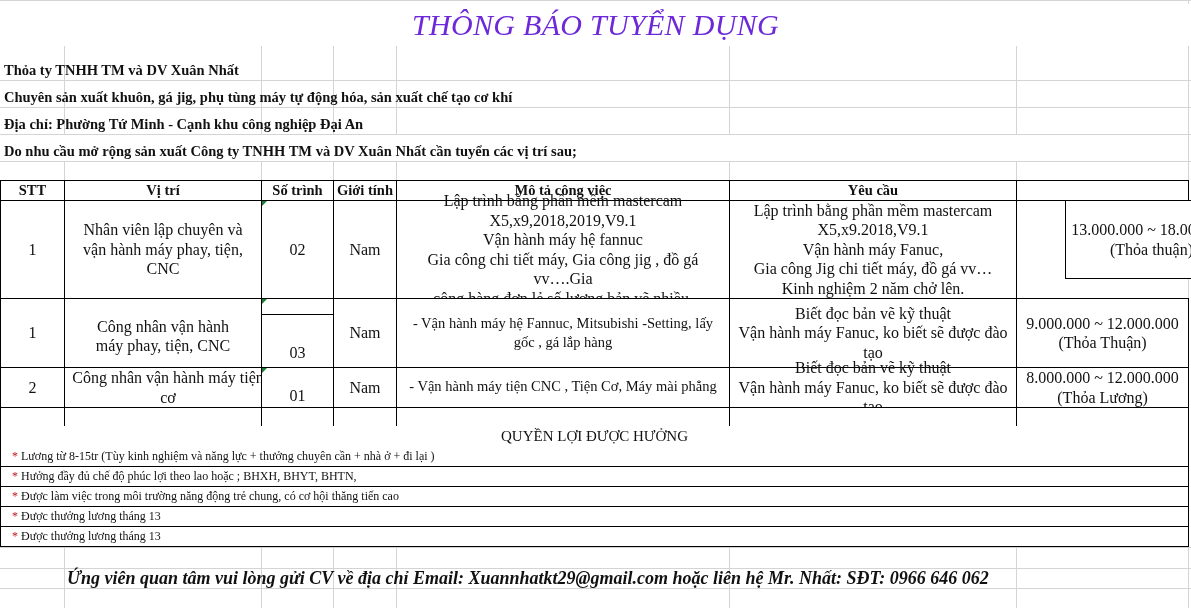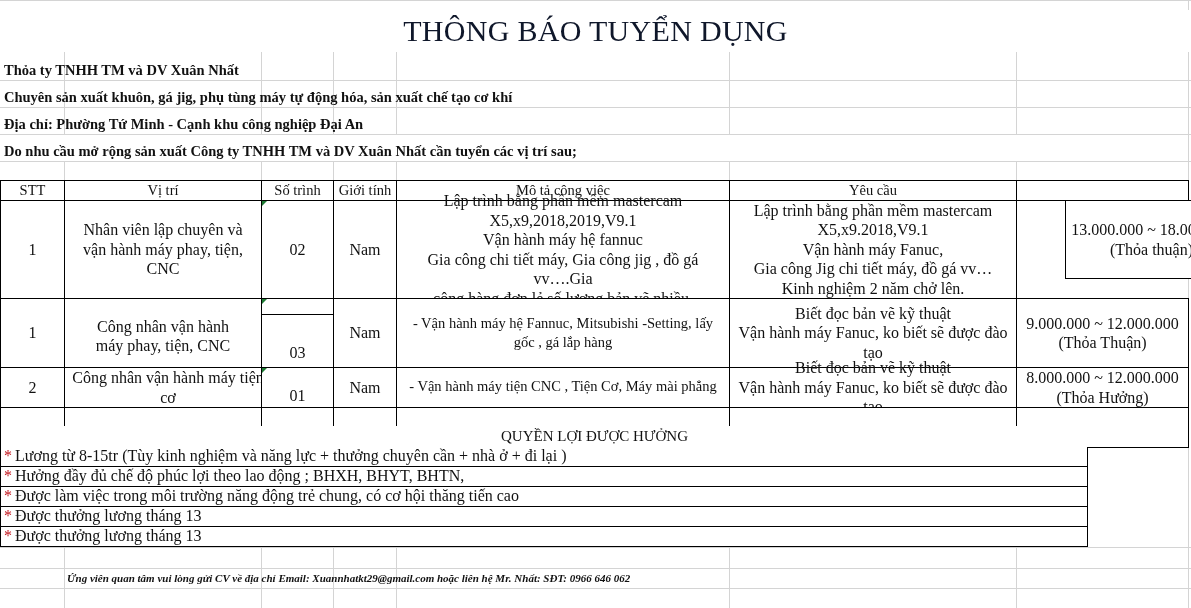--- a/index.html
+++ b/index.html
@@ -4,28 +4,28 @@
 <style>
   html, body { margin:0; padding:0; background:#ffffff; }
   body { width:1191px; height:608px; position:relative; overflow:hidden;
          font-family:"Liberation Serif", "DejaVu Serif", serif; color:#111; }
   .grid { position:absolute; left:0; top:0; width:1191px; height:608px; }
   .vl { position:absolute; width:1px; background:#d4d4d4; }
   .hl { position:absolute; height:1px; background:#d4d4d4; left:0; width:1191px; }
   .cell { position:absolute; box-sizing:border-box; display:flex; align-items:center; justify-content:center;
           text-align:center; font-size:16px; line-height:19.5px; background:#fff; }
   .b { border:1px solid #000; }
-  .title { position:absolute; left:0; top:10px; width:1191px; height:42px; display:flex; align-items:center;
-           justify-content:center; font-size:30px; color:#0f172a; background:#fff; letter-spacing:0.3px; }
+  .title { position:absolute; left:0; top:4px; width:1191px; height:42px; display:flex; align-items:center;
+           justify-content:center; font-size:30px; color:#6d28d9; background:#fff; letter-spacing:0.3px;font-style:italic; }
   .info { position:absolute; left:4px; font-size:14.5px; font-weight:bold; white-space:nowrap; }
-  .hdr { font-weight:normal; font-size:14.5px; }
-  .benefit { position:absolute; left:0; width:1088px; box-sizing:border-box; border:1px solid #000;
-             border-top:none; height:20px; font-size:16px; line-height:18px; padding-left:3px; background:#fff; white-space:nowrap; }
+  .hdr { font-weight:bold; font-size:14.5px; }
+  .benefit { position:absolute; left:0; width:1189px; box-sizing:border-box; border:1px solid #000;
+             border-top:none; height:20px; font-size:12px; line-height:18px; padding-left:11px; background:#fff; white-space:nowrap; }
   .star { color:#c0141c; margin-right:3px; }
-  .footer { position:absolute; left:67px; top:568px; height:20px; font-size:11px; font-weight:bold;
+  .footer { position:absolute; left:67px; top:568px; height:20px; font-size:18px; font-weight:bold;
             font-style:italic; line-height:20px; white-space:nowrap; }
   .tri { position:absolute; width:0; height:0; border-top:5px solid #1e7b34; border-right:5px solid transparent; }
 </style>
 </head>
 <body>
 
 <div class="grid">
   <div class="vl" style="left:64px;top:42px;height:566px"></div>
   <div class="vl" style="left:261px;top:42px;height:566px"></div>
   <div class="vl" style="left:333px;top:42px;height:566px"></div>
@@ -102,37 +102,37 @@
   <div>
     <div class="cell b" style="left:0;top:367px;width:65px;height:41px">2</div>
     <div class="cell b" style="left:64px;top:367px;width:208px;height:41px;white-space:pre-line">Công nhân vận hành  máy tiện
 cơ</div>
     <div class="cell b" style="left:261px;top:367px;width:73px;height:57px">01</div>
     <div class="cell b" style="left:333px;top:367px;width:64px;height:41px">Nam</div>
     <div class="cell b" style="left:396px;top:367px;width:334px;height:41px;align-items:flex-start;padding-top:9px;font-size:14.5px">- Vận hành máy tiện CNC , Tiện Cơ, Máy mài phẳng</div>
     <div class="cell b" style="left:729px;top:367px;width:288px;height:41px;white-space:pre-line">Biết đọc bản vẽ kỹ thuật
 Vận hành máy Fanuc, ko biết sẽ được  đào tạo</div>
     <div class="cell b" style="left:1016px;top:367px;width:173px;height:41px;white-space:pre-line">8.000.000 ~ 12.000.000
-(Thỏa Hưởng)</div>
+(Thỏa Lương)</div>
     <div class="tri" style="left:262px;top:368px"></div>
   </div>
 
   <div>
     <div class="cell b" style="left:0;top:407px;width:65px;height:20px"></div>
     <div class="cell b" style="left:64px;top:407px;width:198px;height:20px"></div>
     <div class="cell b" style="left:261px;top:407px;width:73px;height:20px"></div>
     <div class="cell b" style="left:333px;top:407px;width:64px;height:20px"></div>
     <div class="cell b" style="left:396px;top:407px;width:334px;height:20px"></div>
     <div class="cell b" style="left:729px;top:407px;width:288px;height:20px"></div>
     <div class="cell b" style="left:1016px;top:407px;width:173px;height:20px"></div>
   </div>
 </div>
 
 <div>
   <div class="cell b" style="left:0;top:426px;width:1189px;height:22px;font-size:15px;border-top:none">QUYỀN LỢI ĐƯỢC HƯỞNG</div>
   <div class="benefit" style="top:447px"><span class="star">*</span><span>Lương từ 8-15tr (Tùy kinh nghiệm và năng lực + thưởng chuyên cần + nhà ở + đi lại )</span></div>
-  <div class="benefit" style="top:467px"><span class="star">*</span><span>Hưởng đầy đủ chế độ phúc lợi theo lao động ; BHXH, BHYT, BHTN,</span></div>
+  <div class="benefit" style="top:467px"><span class="star">*</span><span>Hưởng đầy đủ chế độ phúc lợi theo lao hoặc ; BHXH, BHYT, BHTN,</span></div>
   <div class="benefit" style="top:487px"><span class="star">*</span><span>Được làm việc trong môi trường năng động trẻ chung, có cơ hội thăng tiến cao</span></div>
   <div class="benefit" style="top:507px"><span class="star">*</span><span>Được thưởng lương tháng 13</span></div>
   <div class="benefit" style="top:527px"><span class="star">*</span><span>Được thưởng lương tháng 13</span></div>
 </div>
 
 <div class="footer">Ứng viên quan tâm vui lòng gửi CV về địa chỉ Email: Xuannhatkt29@gmail.com hoặc liên hệ Mr. Nhất: SĐT: 0966 646 062</div>
 
 </body></html>

